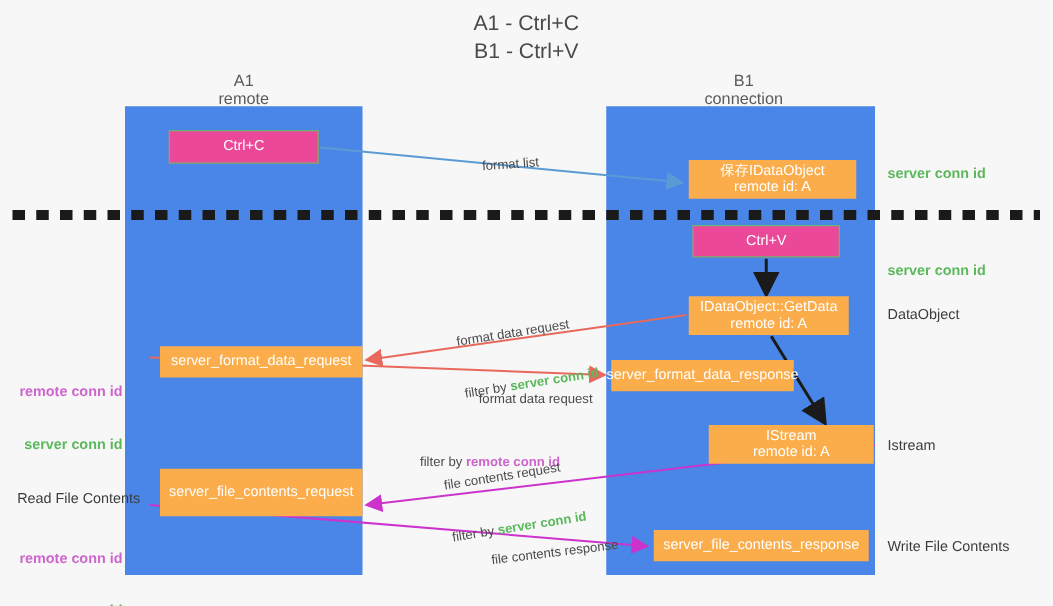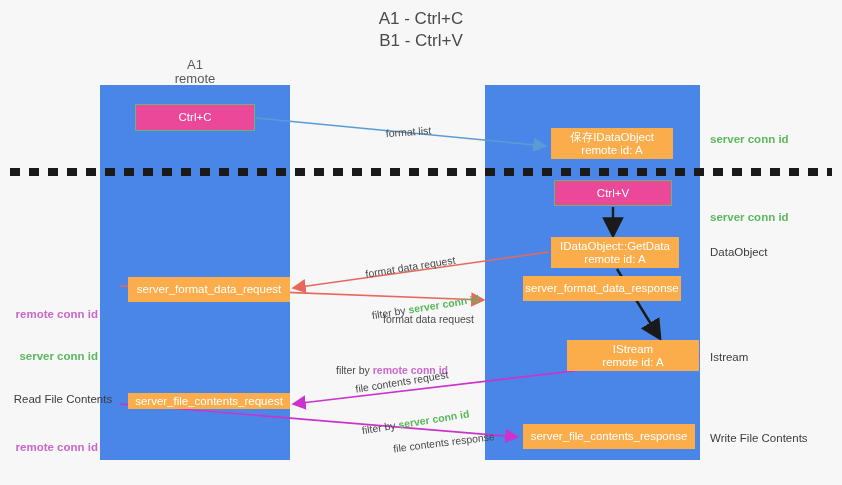--- a/index.html
+++ b/index.html
@@ -41,27 +41,27 @@
     text-align:center;
     color:#ffffff;
     font-size:11.5px;
     line-height:13px;
     white-space:pre;
   }
   .box.green{background:#ec4899;border:1px solid #63b873;}
   .box.orange{background:#fbad4b;}
 
   #b-ctrlc{left:135px;top:104px;width:120px;height:27px;}
-  #b-save{left:551px;top:128px;width:122px;height:31px;}
+  #b-save{left:551px;top:128px;width:134px;height:31px;}
   #b-ctrlv{left:554px;top:180px;width:118px;height:26px;}
   #b-getdata{left:551px;top:237px;width:128px;height:31px;}
   #b-fdreq{left:128px;top:277px;width:162px;height:25px;}
-  #b-fdresp{left:489px;top:276px;width:158px;height:25px;margin-left:34px;}
+  #b-fdresp{left:489px;top:288px;width:146px;height:25px;}
   #b-istream{left:567px;top:340px;width:132px;height:31px;}
-  #b-fcreq{left:128px;top:393px;width:162px;height:16px;}
+  #b-fcreq{left:128px;top:375px;width:162px;height:38px;}
   #b-fcresp{left:523px;top:424px;width:172px;height:25px;}
 
   
   .side{font-size:11.5px;line-height:14px;white-space:pre;}
   .green-t{color:#5cb85c;font-weight:bold;}
   .magenta-t{color:#cc66cc;font-weight:bold;}
   .dark-t{color:#3c3c3c;}
 
   #l-srv1{left:710px;top:132px;}
   #l-srv2{left:710px;top:210px;}
@@ -88,20 +88,22 @@
 </head>
 <body>
 
 <div id="stage">
 
   <div class="abs" id="title">A1 - Ctrl+C
 B1 - Ctrl+V</div>
 
   <div class="abs col-head" id="head-a1">A1
 remote</div>
+  <div class="abs col-head" id="head-b1">B1
+connection</div>
 
   <div class="abs lifeline" id="col-a1"></div>
   <div class="abs lifeline" id="col-b1"></div>
 
   <svg class="ov" viewBox="0 0 842 485">
     <defs>
       <marker id="ah-blue" markerWidth="9" markerHeight="9" refX="8" refY="4.5" orient="auto">
         <path d="M0,0 L9,4.5 L0,9 z" fill="#5b9bd5"></path>
       </marker>
       <marker id="ah-red" markerWidth="9" markerHeight="9" refX="8" refY="4.5" orient="auto">

